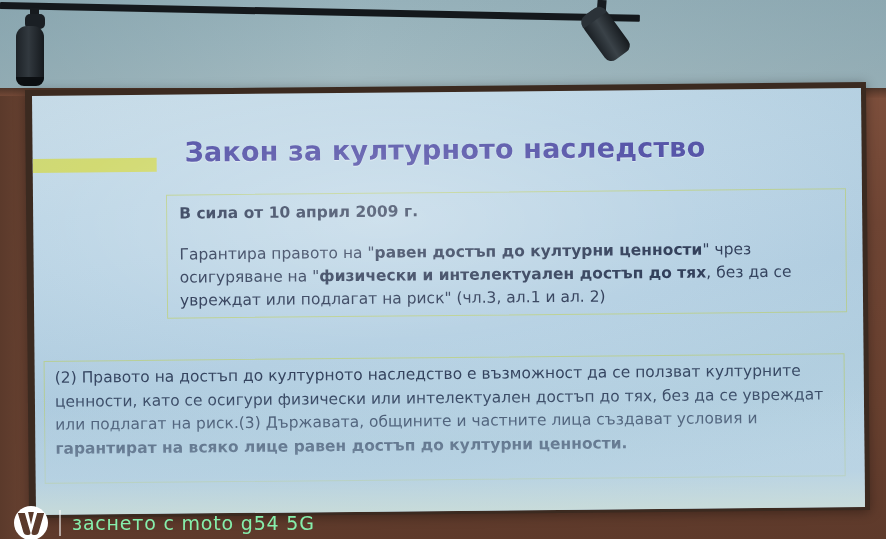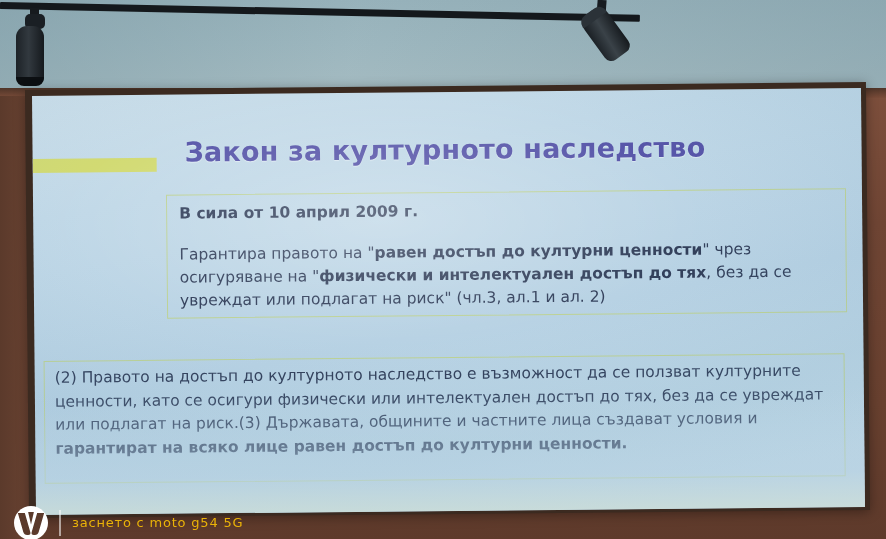--- a/index.html
+++ b/index.html
@@ -240,22 +240,22 @@
     background: #5b3a2b;
     z-index: 2;
     clip-path: polygon(0 0, 100% 0, 50% 100%);
   }
   .wm-sep {
     width: 2px; height: 26px;
     background: rgba(255,255,255,0.55);
     flex: 0 0 auto;
   }
   .wm-text {
-    color: #eab308;
-    font-size: 13px;
+    color: #86efac;
+    font-size: 19px;
     letter-spacing: 0.8px;
     white-space: nowrap;
   }
 </style>
 </head>
 <body>
 
 <div id="scene">
 
   <div class="wall-upper"></div>

